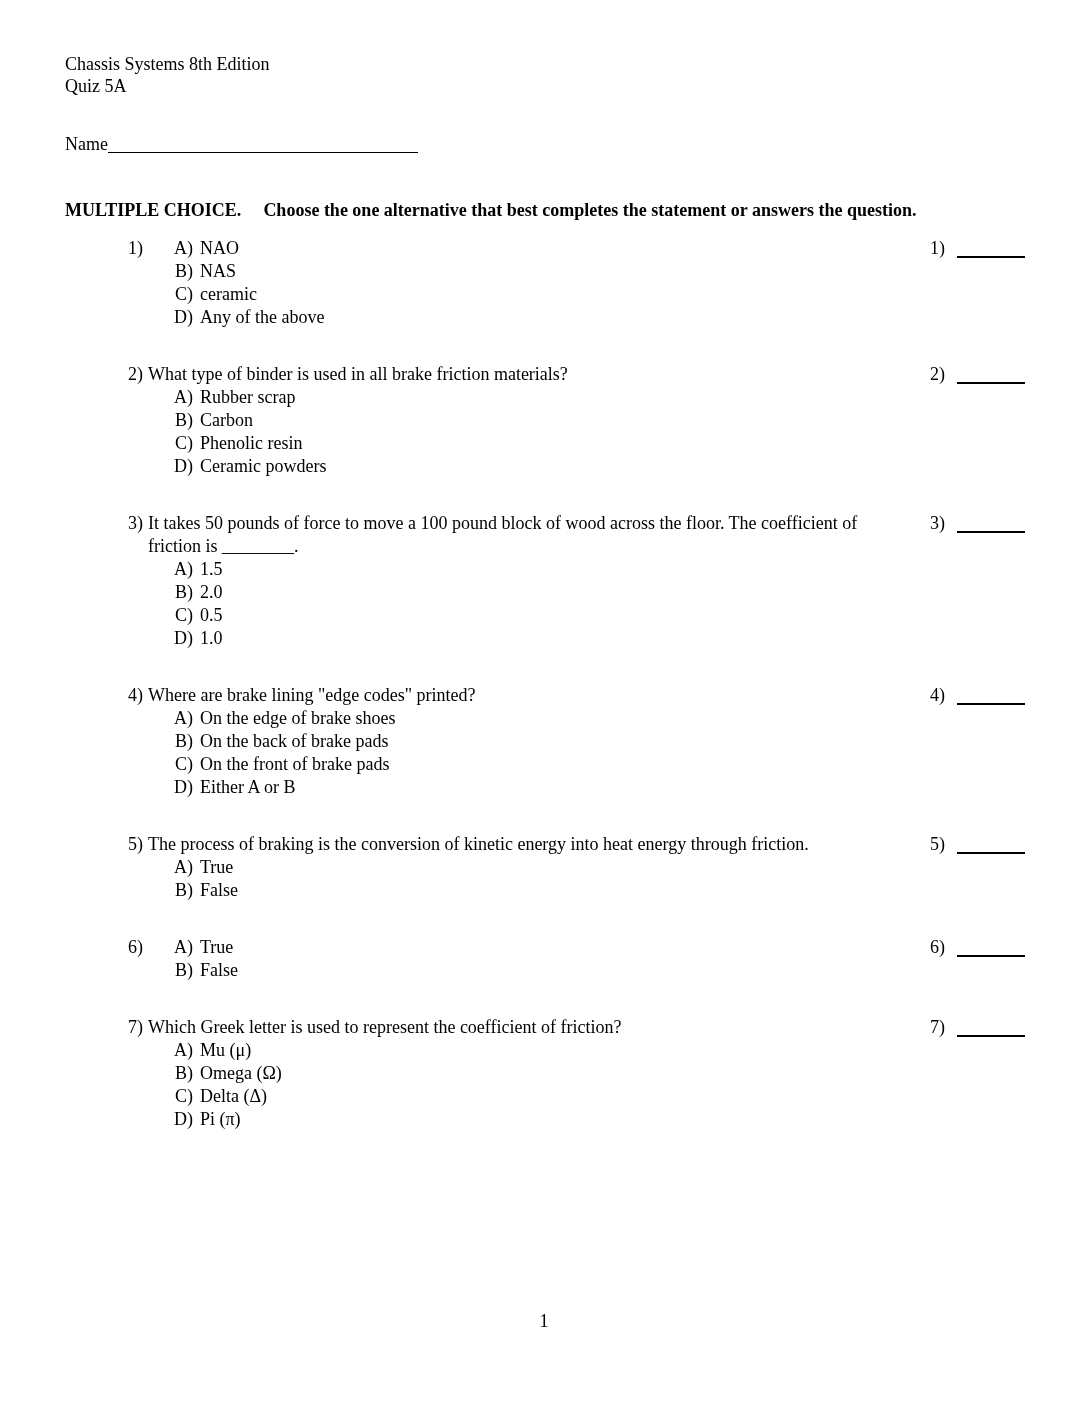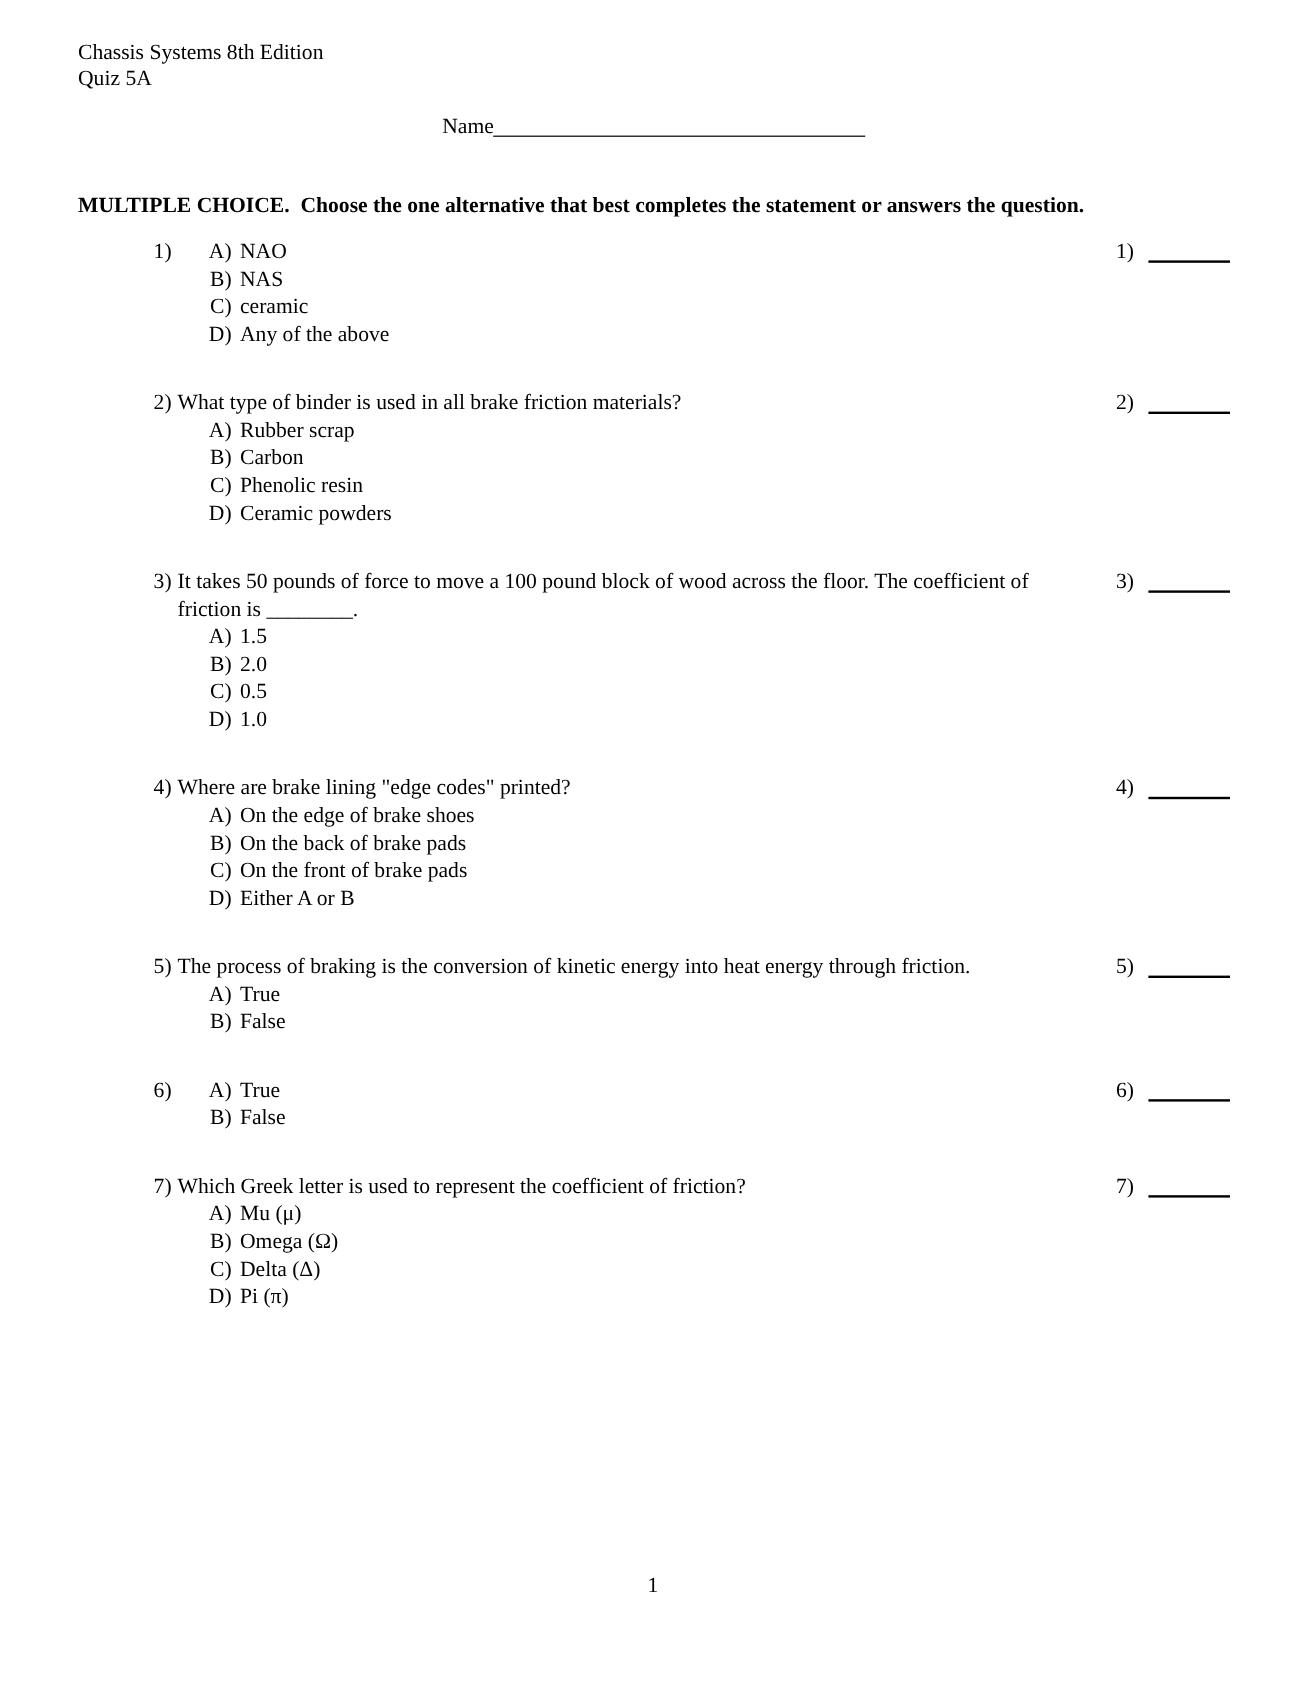--- a/index.html
+++ b/index.html
@@ -7,35 +7,35 @@
   body {
     width: 1088px; height: 1408px;
     background: #ffffff;
     color: #000000;
     font-family: "Liberation Serif", "DejaVu Serif", serif;
     font-size: 18px;
     line-height: 23px;
     position: relative;
     overflow: hidden;
   }
-  .page { padding: 32px 63px 0 65px; position: relative; height: 100%; }
+  .page { padding: 53px 63px 0 65px; position: relative; height: 100%; }
 
   .doc-header { line-height: 22px; }
 
-  .name-row { margin-top: 18px; text-align: center; }
+  .name-row { margin-top: 36px; }
   .name-line {
     display: inline-block;
     width: 310px;
     height: 14px;
     border-bottom: 1.5px solid #000;
     vertical-align: -3px;
   }
 
   .section-heading { margin-top: 43px; font-weight: bold; white-space: nowrap; }
-  .section-heading .label { margin-right: 9px; }
+  .section-heading .label { margin-right: 22px; }
 
   .questions { margin-top: 15px; }
 
   .question { position: relative; margin-bottom: 34px; }
   .q-num { position: absolute; left: 63px; top: 0; }
   .q-text { margin-left: 83px; max-width: 748px; }
 
   .option { position: relative; padding-left: 135px; }
   .opt-letter {
     position: absolute; left: 95px; top: 0;

